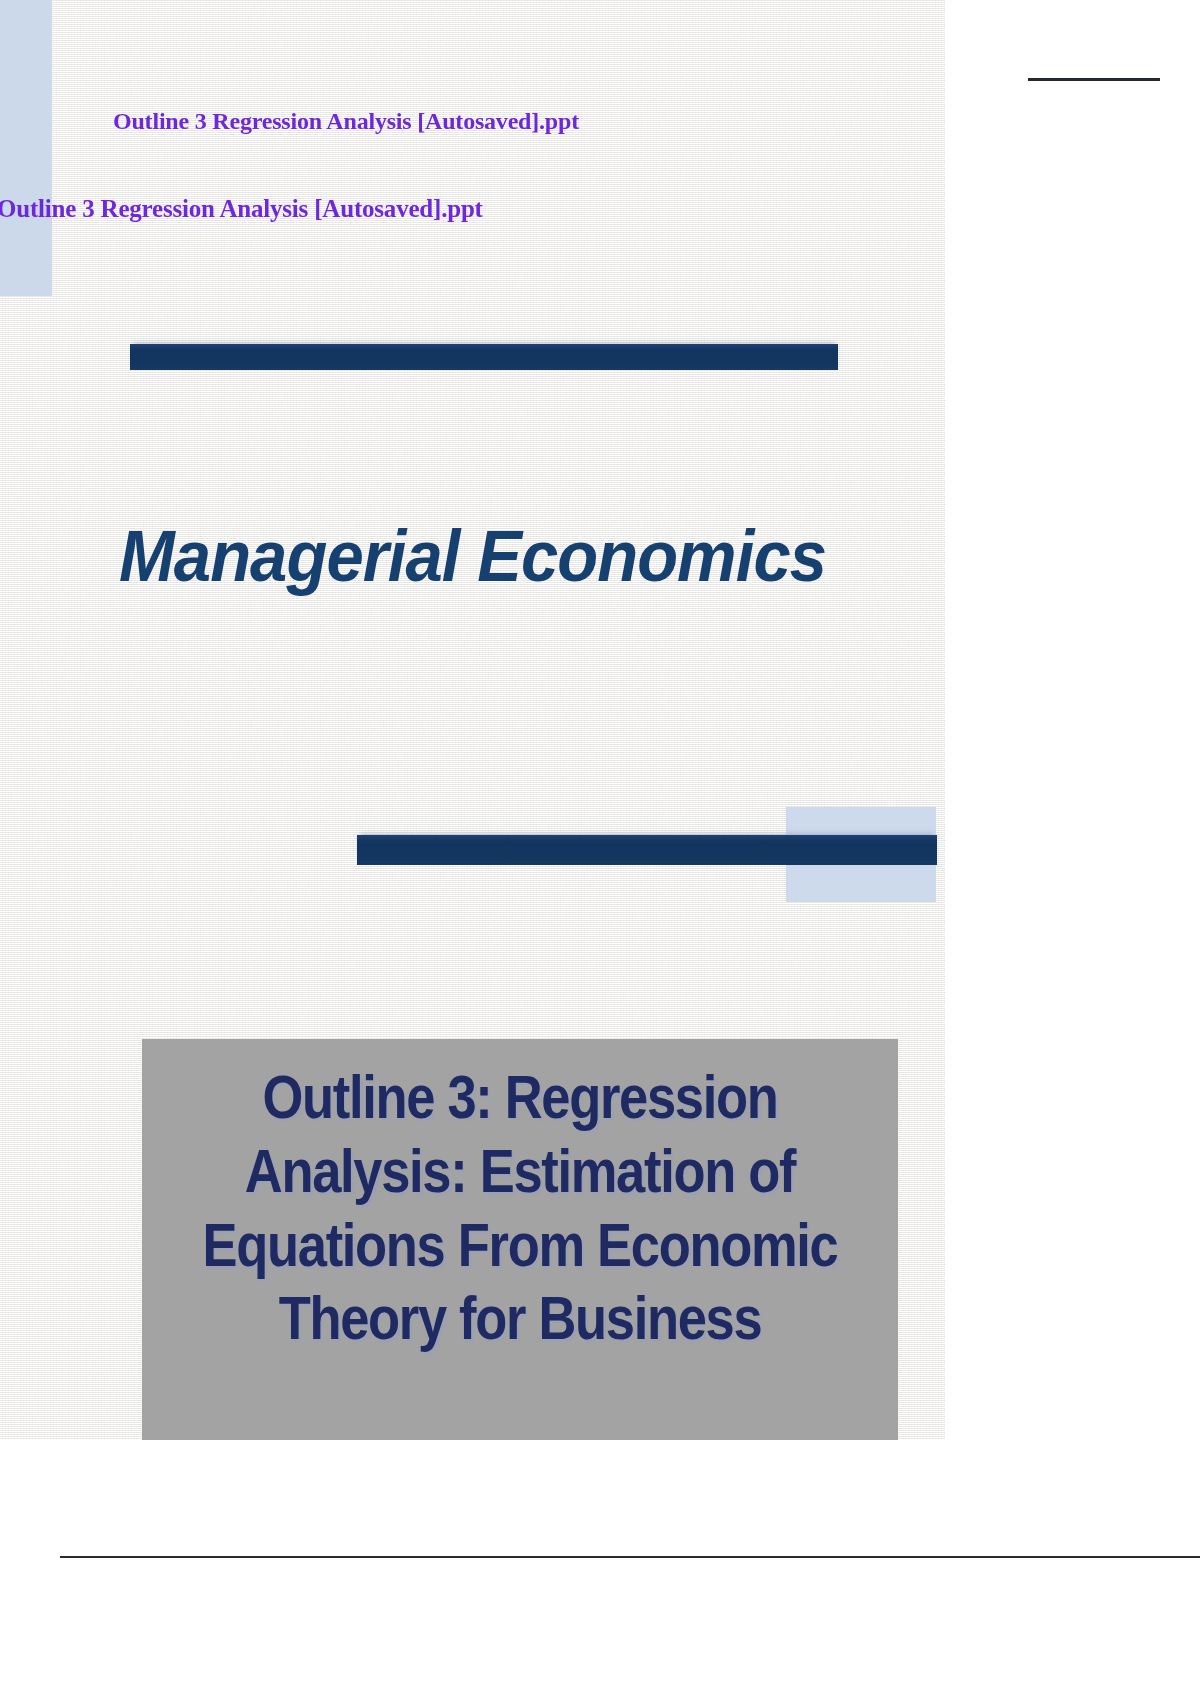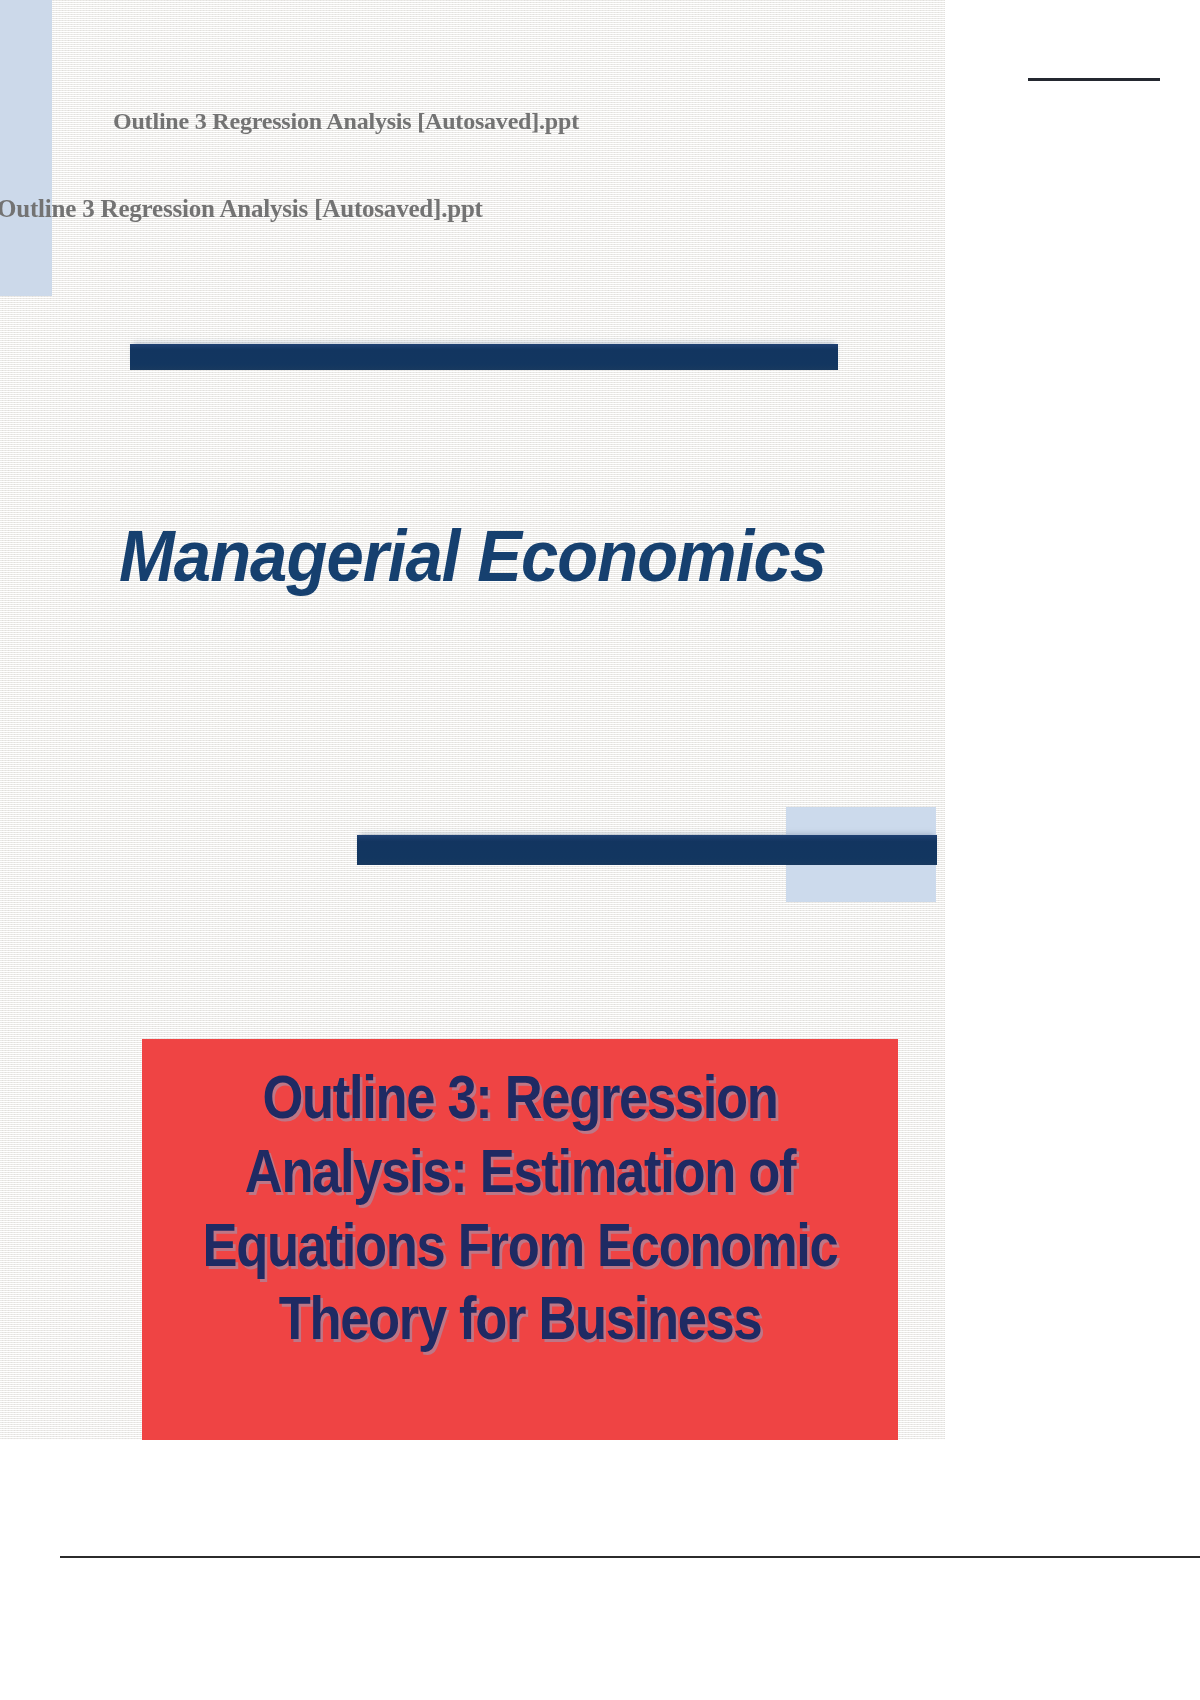--- a/index.html
+++ b/index.html
@@ -88,21 +88,21 @@
     width: 132px;
     height: 3px;
     background: #242830;
   }
 
   
   .filename {
     position: absolute;
     font-family: "Liberation Serif", "DejaVu Serif", serif;
     font-weight: bold;
-    color: #737373;
+    color: #6d28d9;
     white-space: nowrap;
     letter-spacing: -0.2px;
   }
   #filename-primary {
     left: 113px;
     top: 108px;
     font-size: 24px;
   }
   #filename-secondary {
     left: -3px;
@@ -157,21 +157,21 @@
     transform-origin: center;
   }
 
   
   #subtitle-box {
     position: absolute;
     left: 142px;
     top: 1039px;
     width: 756px;
     height: 401px;
-    background: #ef4444;
+    background: #a3a3a3;
     overflow: hidden;
   }
   #subtitle-text {
     position: absolute;
     left: 0;
     top: 22px;
     width: 756px;
     text-align: center;
     font-family: "Liberation Sans", "DejaVu Sans", sans-serif;
     font-weight: bold;

